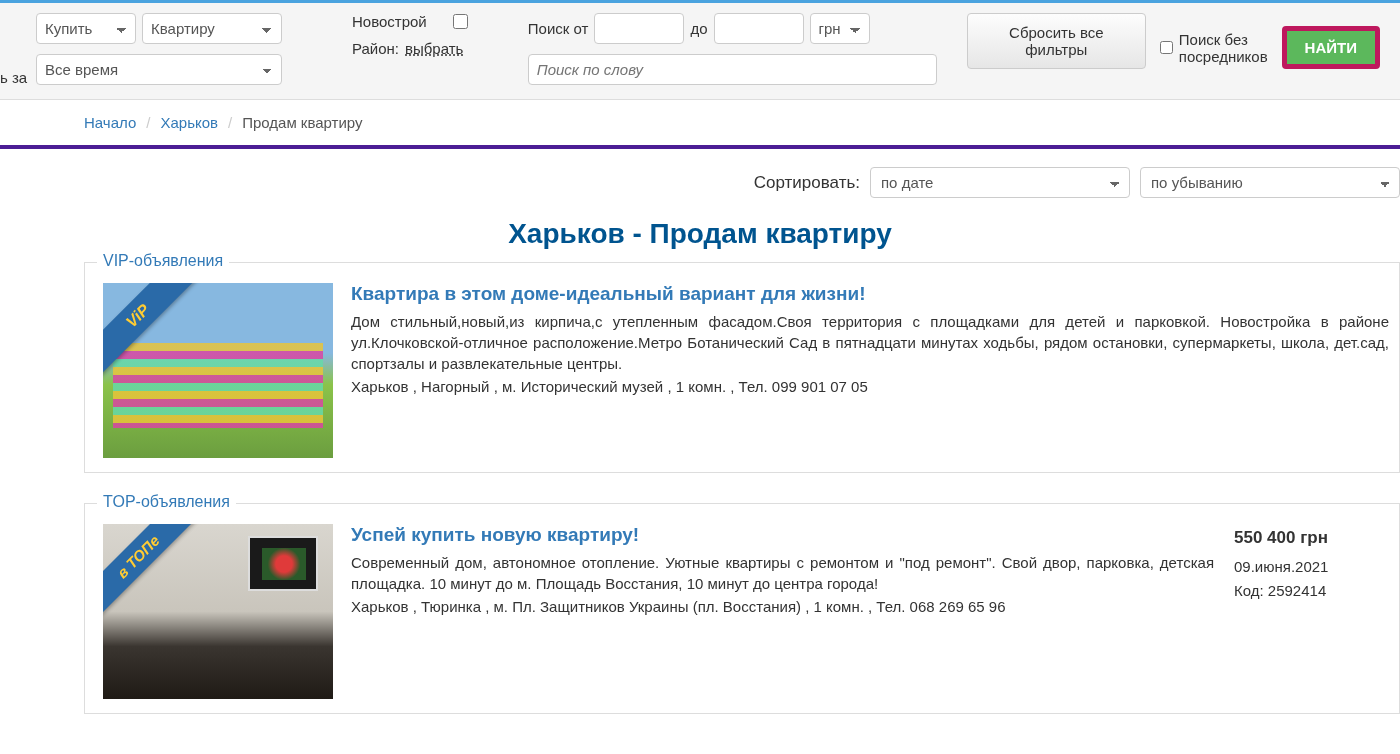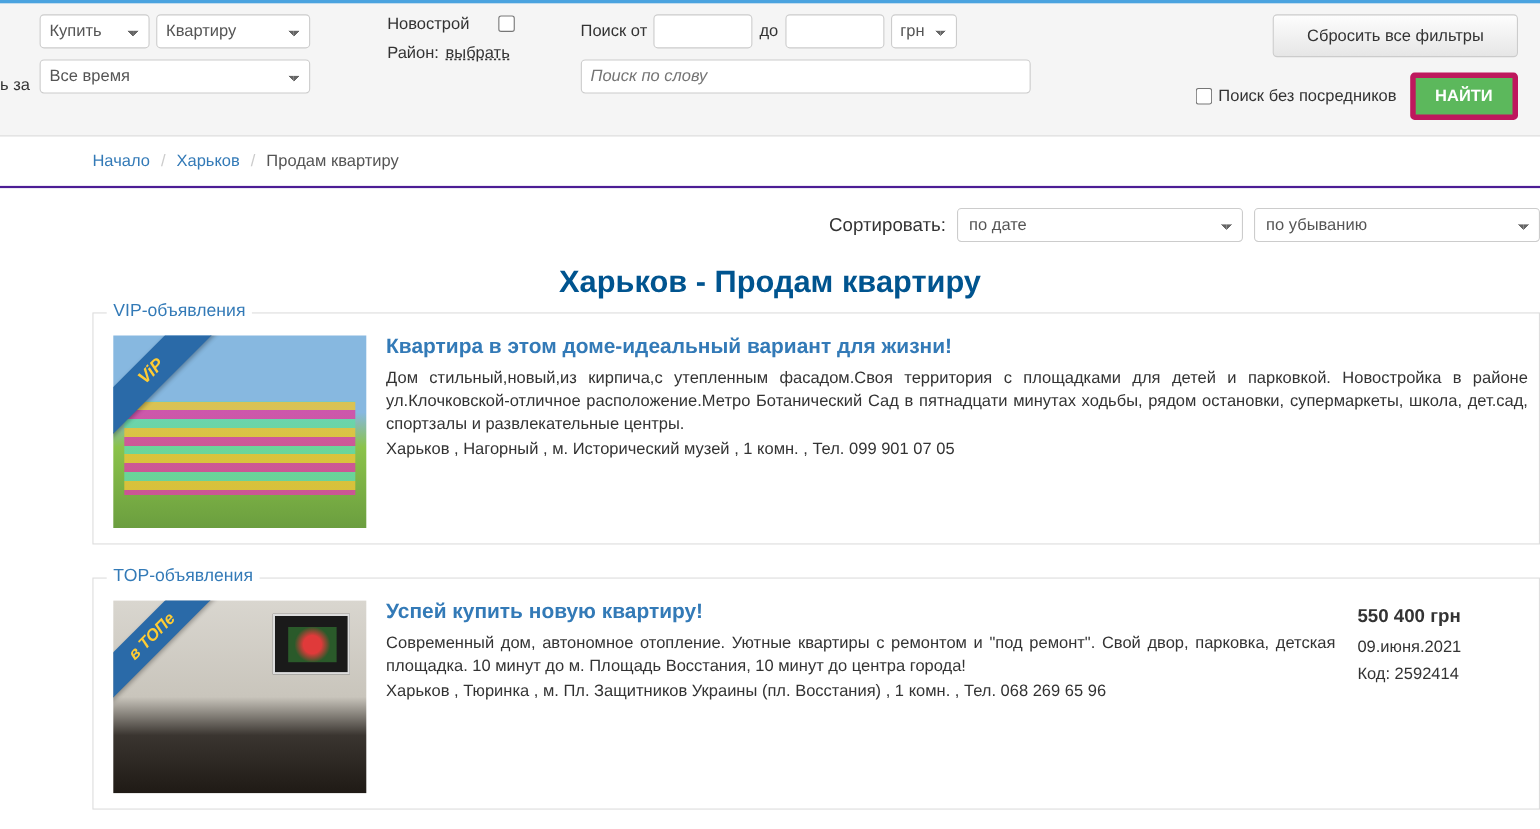--- a/index.html
+++ b/index.html
@@ -42,24 +42,24 @@
     .btn-find {
       background: #5cb85c;
       border: 5px solid #be185d;
       color: #fff;
       font-weight: bold;
       padding: 8px 18px;
       border-radius: 4px;
       font-size: 15px;
       cursor: pointer;
     }
-    .right-col { margin-left: auto; display: flex; flex-direction: column; gap: 14px; align-items: flex-end; }
+    .right-col { margin-left: auto; display: flex; flex-direction: row; gap: 14px; align-items: flex-end; }
     .right-col .bottom-row { display: flex; align-items: center; gap: 12px; }
     
-    .breadcrumb-wrap { border-bottom: 2px solid #4c1d95; padding: 14px 0 14px 84px; }
+    .breadcrumb-wrap { border-bottom: 4px solid #4c1d95; padding: 14px 0 14px 84px; }
     .breadcrumb { display: flex; gap: 10px; align-items: center; color: #999; }
     .breadcrumb a { color: #337ab7; text-decoration: none; }
     .breadcrumb .sep { color: #ccc; }
     .breadcrumb .current { color: #555; }
     
     .sort-row { display: flex; justify-content: flex-end; gap: 10px; padding: 18px 0 12px 0; align-items: center; margin-right: 0; }
     .sort-label { font-size: 17px; color: #333; }
     .sort-select { padding: 6px 28px 6px 10px; min-width: 260px; }
     
     .page-title { text-align: center; color: #00548f; font-size: 28px; font-weight: bold; margin: 8px 0 12px 0; }

